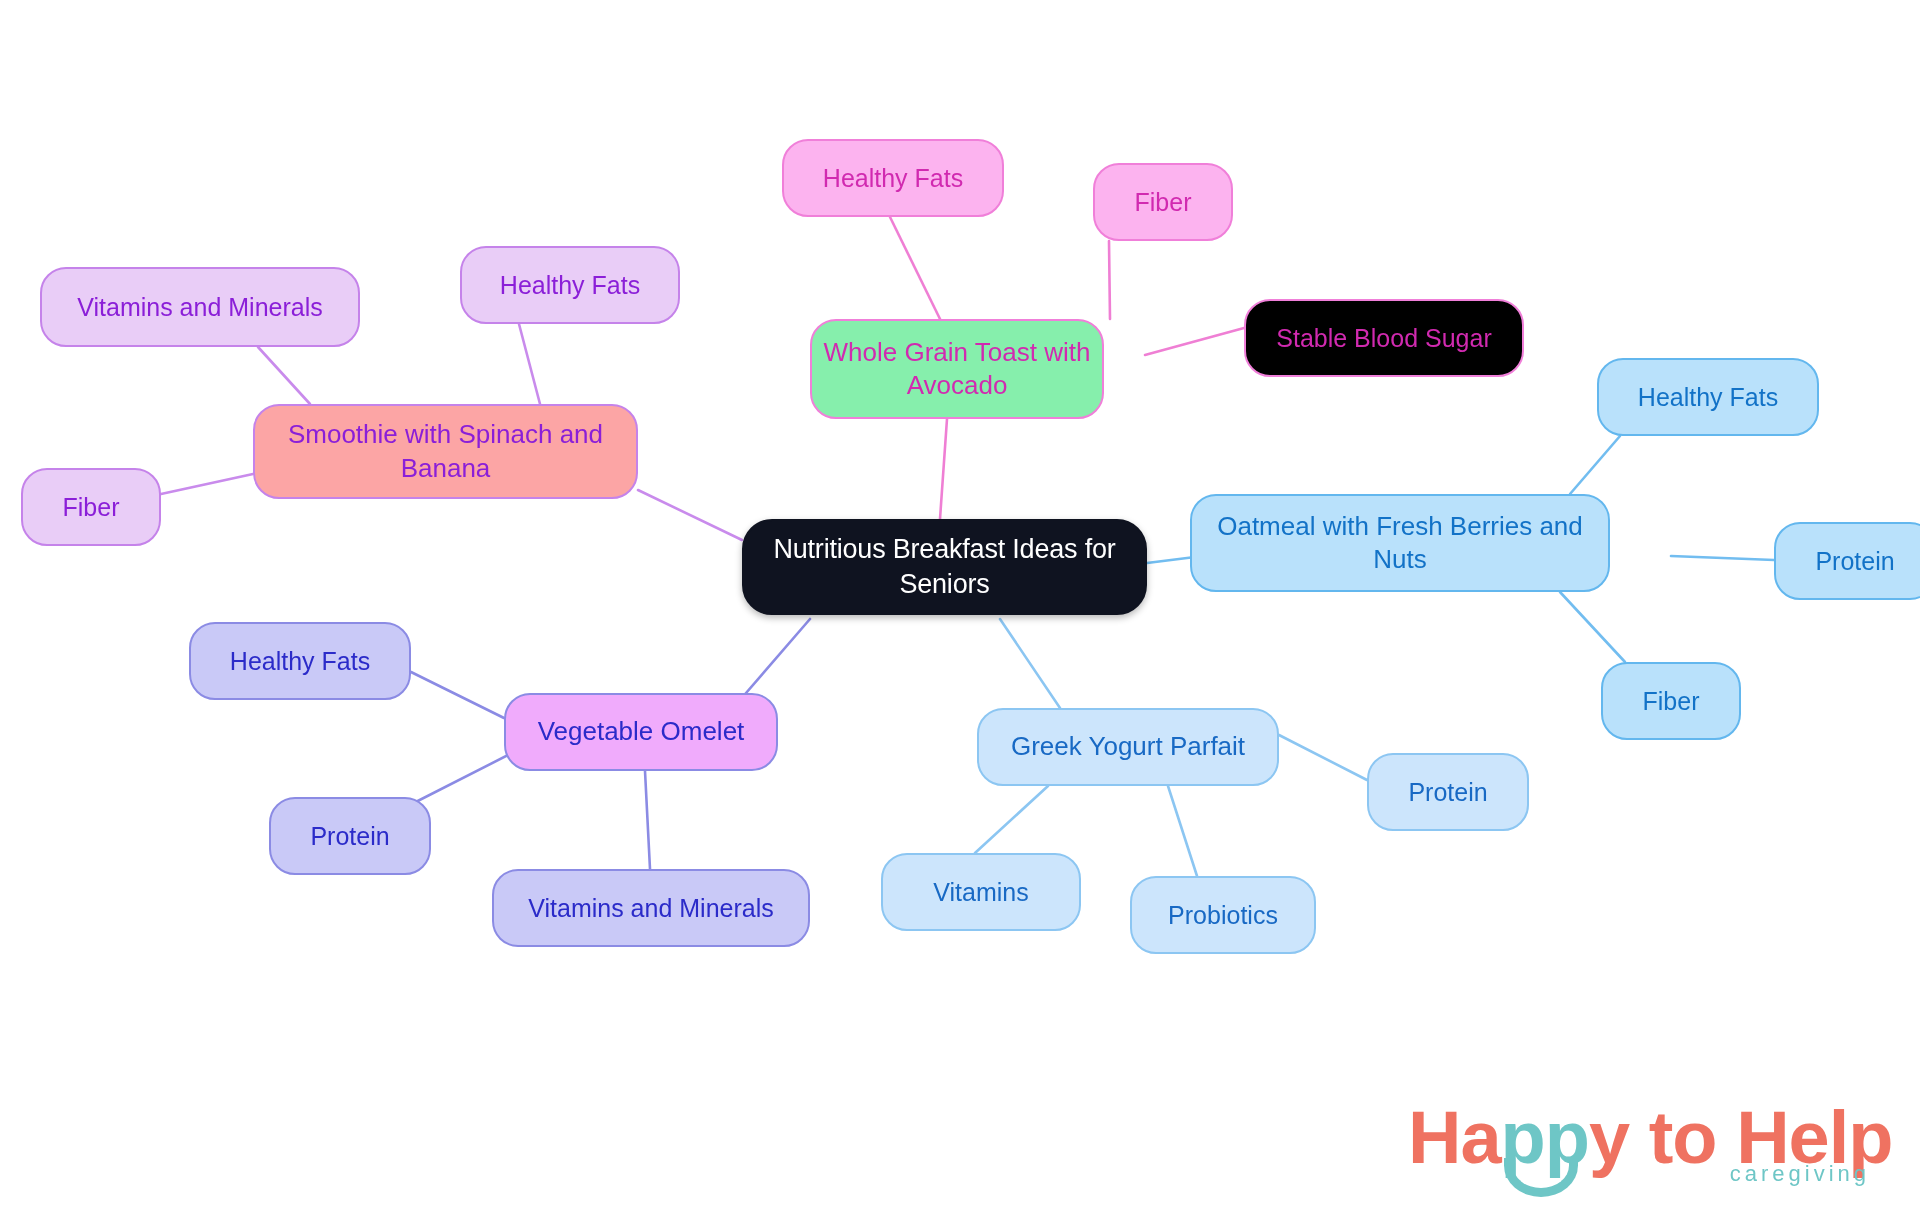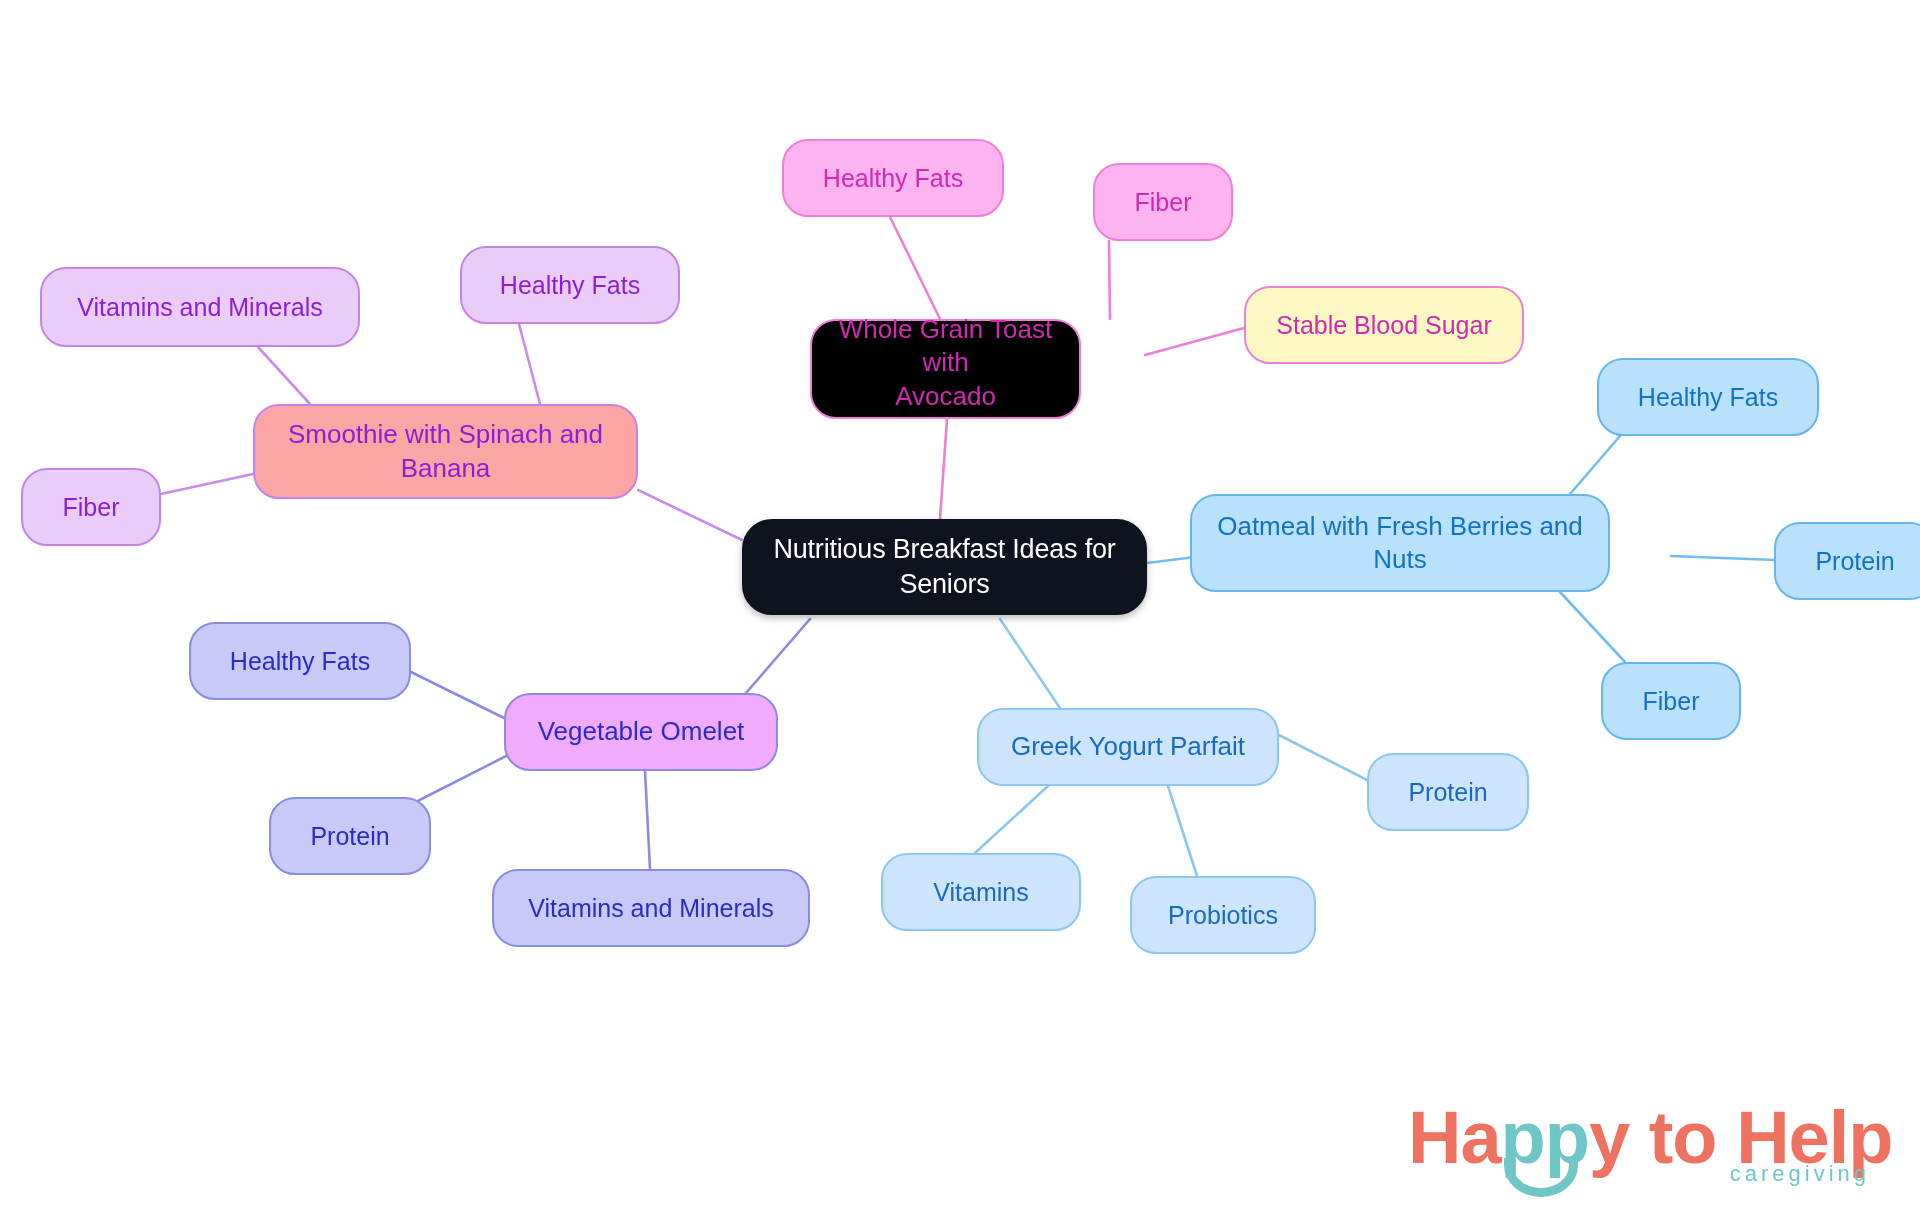--- a/index.html
+++ b/index.html
@@ -118,25 +118,25 @@
       <line x1="645" y1="771" x2="650" y2="869" stroke="#8b8be4" stroke-width="2.6" stroke-linecap="round"></line>
     </svg>
   <div id="nodes">
       <div class="node root" style="left: 742px; top: 519px; width: 405px; height: 96px; background: rgb(15, 19, 32); border-color: rgb(15, 19, 32); color: rgb(255, 255, 255);"><span>Nutritious Breakfast Ideas for
 Seniors</span></div>
       <div class="node branch" style="left: 253px; top: 404px; width: 385px; height: 95px; background: #fca5a5; border-color: rgb(197, 131, 234); color: rgb(139, 31, 216);"><span>Smoothie with Spinach and
 Banana</span></div>
       <div class="node leaf" style="left: 40px; top: 267px; width: 320px; height: 80px; background: rgb(233, 205, 247); border-color: rgb(197, 131, 234); color: rgb(139, 31, 216);"><span>Vitamins and Minerals</span></div>
       <div class="node leaf" style="left: 460px; top: 246px; width: 220px; height: 78px; background: rgb(233, 205, 247); border-color: rgb(197, 131, 234); color: rgb(139, 31, 216);"><span>Healthy Fats</span></div>
       <div class="node leaf" style="left: 21px; top: 468px; width: 140px; height: 78px; background: rgb(233, 205, 247); border-color: rgb(197, 131, 234); color: rgb(139, 31, 216);"><span>Fiber</span></div>
-      <div class="node branch" style="left: 810px; top: 319px; width: 271px; height: 100px; background: #000000; border-color: rgb(240, 127, 217); color: rgb(209, 42, 176); align-items: flex-end;"><span>Whole Grain Toast with
+      <div class="node branch" style="left: 810px; top: 319px; width: 294px; height: 100px; background: #86efac; border-color: rgb(240, 127, 217); color: rgb(209, 42, 176);"><span>Whole Grain Toast with
 Avocado</span></div>
       <div class="node leaf" style="left: 782px; top: 139px; width: 222px; height: 78px; background: rgb(252, 179, 239); border-color: rgb(240, 127, 217); color: rgb(209, 42, 176);"><span>Healthy Fats</span></div>
       <div class="node leaf" style="left: 1093px; top: 163px; width: 140px; height: 78px; background: rgb(252, 179, 239); border-color: rgb(240, 127, 217); color: rgb(209, 42, 176);"><span>Fiber</span></div>
-      <div class="node leaf" style="left: 1244px; top: 286px; width: 280px; height: 78px; background: #fef9c3; border-color: rgb(240, 127, 217); color: rgb(209, 42, 176);"><span>Stable Blood Sugar</span></div>
+      <div class="node leaf" style="left: 1244px; top: 299px; width: 280px; height: 78px; background: #000000; border-color: rgb(240, 127, 217); color: rgb(209, 42, 176);"><span>Stable Blood Sugar</span></div>
       <div class="node branch" style="left: 1190px; top: 494px; width: 420px; height: 98px; background: rgb(185, 225, 251); border-color: rgb(99, 183, 238); color: rgb(18, 114, 199);"><span>Oatmeal with Fresh Berries and
 Nuts</span></div>
       <div class="node leaf" style="left: 1597px; top: 358px; width: 222px; height: 78px; background: rgb(185, 225, 251); border-color: rgb(99, 183, 238); color: rgb(18, 114, 199);"><span>Healthy Fats</span></div>
       <div class="node leaf" style="left: 1774px; top: 522px; width: 162px; height: 78px; background: rgb(185, 225, 251); border-color: rgb(99, 183, 238); color: rgb(18, 114, 199);"><span>Protein</span></div>
       <div class="node leaf" style="left: 1601px; top: 662px; width: 140px; height: 78px; background: rgb(185, 225, 251); border-color: rgb(99, 183, 238); color: rgb(18, 114, 199);"><span>Fiber</span></div>
       <div class="node branch" style="left: 977px; top: 708px; width: 302px; height: 78px; background: rgb(204, 229, 252); border-color: rgb(140, 198, 242); color: rgb(24, 105, 196); text-align: right;"><span>Greek Yogurt Parfait</span></div>
       <div class="node leaf" style="left: 1367px; top: 753px; width: 162px; height: 78px; background: rgb(204, 229, 252); border-color: rgb(140, 198, 242); color: rgb(24, 105, 196);"><span>Protein</span></div>
       <div class="node leaf" style="left: 881px; top: 853px; width: 200px; height: 78px; background: rgb(204, 229, 252); border-color: rgb(140, 198, 242); color: rgb(24, 105, 196);"><span>Vitamins</span></div>
       <div class="node leaf" style="left: 1130px; top: 876px; width: 186px; height: 78px; background: rgb(204, 229, 252); border-color: rgb(140, 198, 242); color: rgb(24, 105, 196);"><span>Probiotics</span></div>
       <div class="node branch" style="left: 504px; top: 693px; width: 274px; height: 78px; background: #f0abfc; border-color: rgb(139, 139, 228); color: rgb(43, 43, 201);"><span>Vegetable Omelet</span></div>

